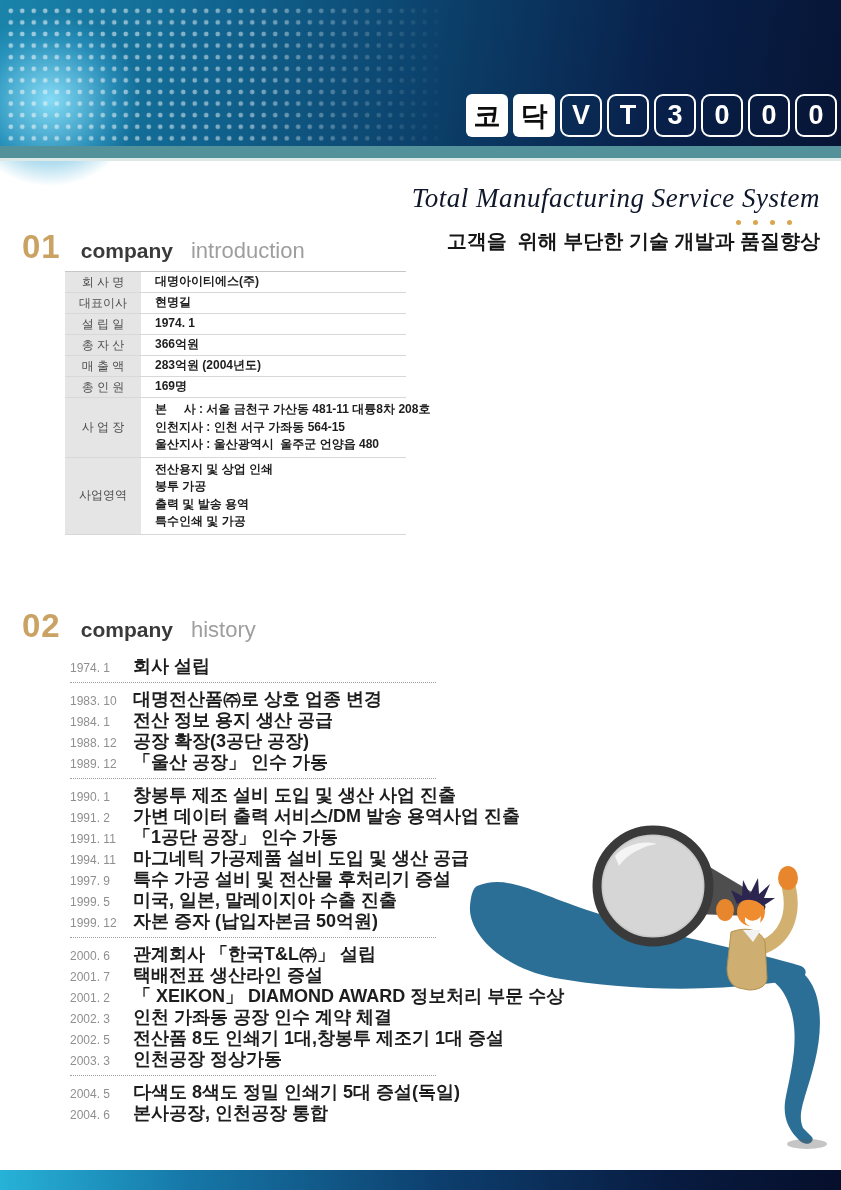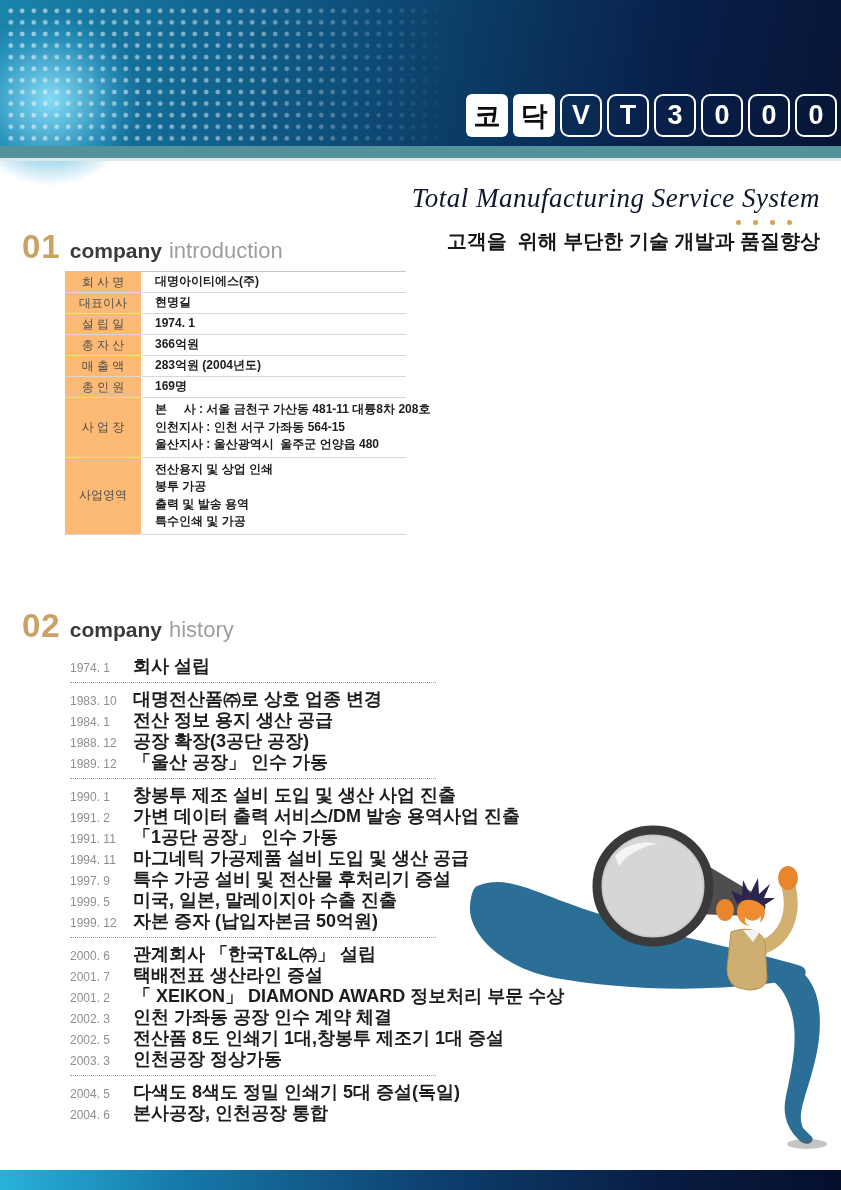--- a/index.html
+++ b/index.html
@@ -26,30 +26,30 @@
   .lightline{position:absolute;left:0;top:158px;width:841px;height:3px;background:#dde9e7;}
 
   
   .hero{position:absolute;top:183px;right:21px;text-align:right;}
   .hero .title{font-family:"Liberation Serif",serif;font-size:27px;color:#0f172a;letter-spacing:.5px;font-style:italic;}
   .hero .dotrow{display:flex;justify-content:flex-end;gap:12px;margin:6px 28px 3px 0;}
   .hero .dotrow i{width:5px;height:5px;border-radius:50%;background:#d9a64e;display:block;}
   .hero .subtitle{font-size:20px;font-weight:600;color:#161616;white-space:pre;}
 
   
-  .sechdr{position:absolute;left:22px;display:flex;align-items:baseline;}
+  .sechdr{position:absolute;left:22px;display:flex;align-items:baseline;gap:11px;}
   .sechdr .num{font-size:33px;font-weight:600;color:#c9a264;margin-right:9px;letter-spacing:1px;}
   .sechdr .strong{font-size:21px;font-weight:bold;color:#3a3a3a;margin-right:7px;}
   .sechdr .light{font-size:22px;color:#9e9e9e;}
   .sec1{top:228px;} .sec2{top:607px;}
 
   
   .ctable{position:absolute;left:65px;top:271px;width:341px;border-top:1px solid #c6c6c6;}
   .trow{display:flex;border-bottom:1px solid #d8d8d8;}
-  .tlabel{width:76px;background:#fdba74;color:#4d4d4d;font-size:12px;
+  .tlabel{width:76px;background:#e5e5e5;color:#4d4d4d;font-size:12px;
           display:flex;align-items:center;justify-content:center;white-space:pre;flex-shrink:0;}
   .tvalue{flex:1;padding:3px 0 3px 14px;display:flex;flex-direction:column;justify-content:center;}
   .t-line{font-size:12px;font-weight:600;color:#1d1d1d;line-height:17.5px;white-space:pre;}
   .trow.single{height:20px;}
 
   
   .history{position:absolute;left:70px;top:650px;width:366px;}
   .hgroup{padding:4px 0 7px 0;}
   .hgroup:not(:last-child){border-bottom:1px dotted #9e9e9e;}
   .hitem{display:flex;align-items:baseline;height:21px;}

